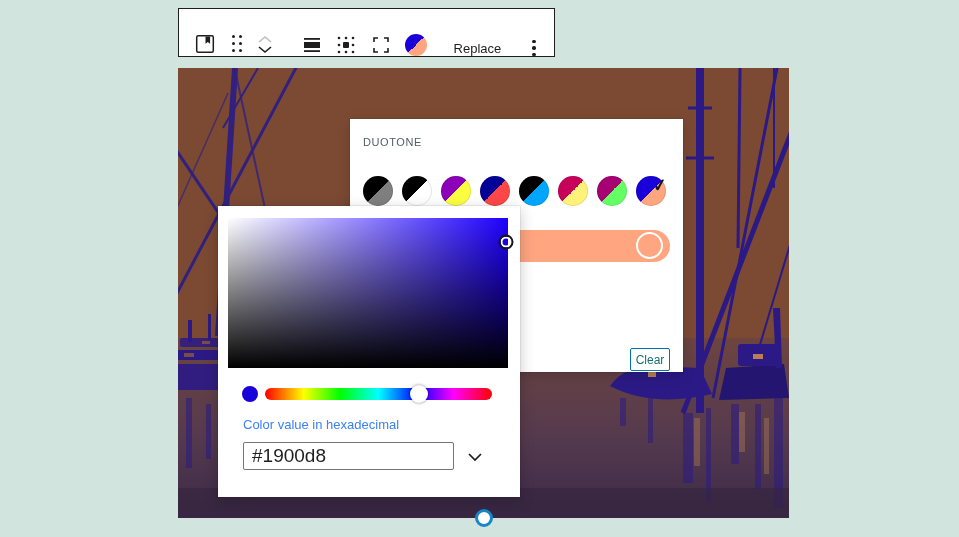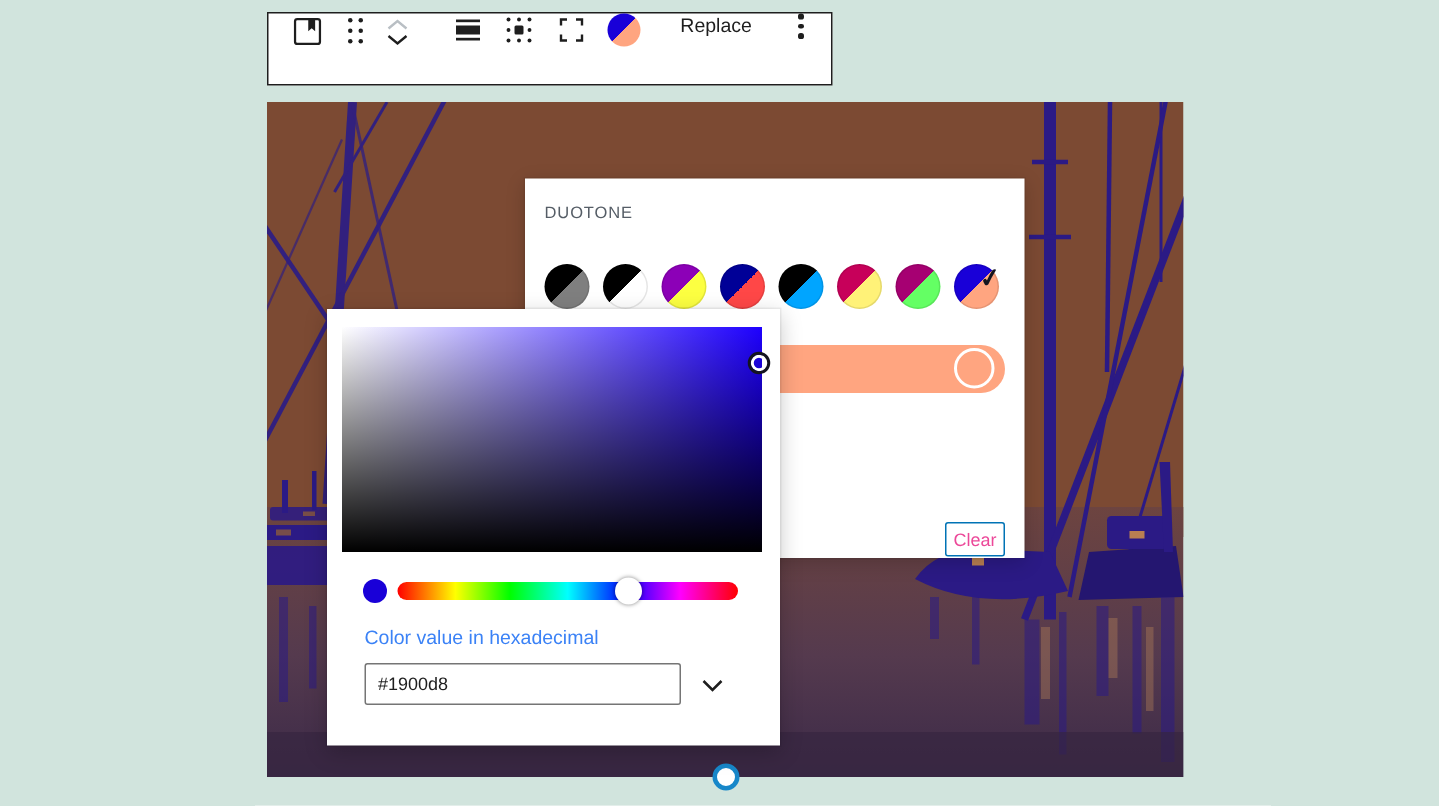--- a/index.html
+++ b/index.html
@@ -12,21 +12,21 @@
   
   .image-block { position: absolute; left: 178px; top: 68px; width: 611px; height: 450px; z-index: 1; }
   .image-block svg { display: block; width: 100%; height: 100%; }
   .resize-handle {
     position: absolute; left: 475px; top: 509px; width: 18px; height: 18px;
     border-radius: 50%; background: #fff; border: 3px solid #1787c9; z-index: 2; cursor: ns-resize;
   }
   
   .toolbar {
     position: absolute; left: 178px; top: 8px; width: 377px; height: 49px;
-    background: #fff; border: 1px solid #1e1e1e; display: flex; align-items: flex-start; z-index: 5;
+    background: #fff; border: 1px solid #1e1e1e; display: flex; align-items: flex-end; z-index: 5;
   }
   .tb-group { display: flex; align-items: center; justify-content: space-evenly; }
   .tb-sep { width: 1px; background: #1e1e1e; }
   .tb-btn { display: flex; align-items: center; justify-content: center; background: none; border: 0; cursor: pointer; height: 100%; }
   .g1 { width: 109px; } .g2 { width: 153px; } .g3 { width: 72px; } .g4 { width: 40px; }
   .replace-btn { font-size: 13px; color: #1e1e1e; font-family: inherit; width: 100%; }
   .dots2x3 { display: grid; grid-template-columns: 4px 4px; grid-template-rows: 4px 4px 4px; gap: 3px; }
   .dots2x3 i { width: 3px; height: 3px; border-radius: 50%; background: #1e1e1e; }
   .mover { display: flex; flex-direction: column; align-items: center; gap: 1px; }
   .duo-circle { width: 22px; height: 22px; border-radius: 50%; }
@@ -51,21 +51,21 @@
   .cp-left {
     position: absolute; left: 1px; top: -1px; width: 33px; height: 33px; border-radius: 50%;
     border: 2.5px solid #14141f; box-shadow: inset 0 0 0 2.5px #fff; background: transparent; cursor: grab;
   }
   .cp-right {
     position: absolute; left: 274px; top: 2px; width: 27px; height: 27px; border-radius: 50%;
     border: 2.5px solid #fff; background: transparent; cursor: grab;
   }
   .clear-btn {
     position: absolute; left: 280px; top: 229px; width: 40px; height: 23px; background: #fff;
-    border: 1px solid #0073b5; border-radius: 2px; color: #ec4899; font-size: 12px;
+    border: 1px solid #0073b5; border-radius: 2px; color: #0f766e; font-size: 12px;
     font-family: inherit; cursor: pointer; line-height: 1;
   }
   
   .picker-pop {
     position: absolute; left: 218px; top: 206px; width: 302px; height: 291px; background: #fff;
     box-shadow: 0 0 0 1px rgba(0,0,0,.06), 0 4px 14px rgba(0,0,0,.22); z-index: 4;
   }
   .sat-area { position: absolute; left: 10px; top: 12px; width: 280px; height: 150px; cursor: crosshair; }
   .sat-handle {
     position: absolute; width: 15px; height: 15px; border-radius: 50%;
@@ -77,21 +77,21 @@
     position: absolute; left: 47px; top: 182px; width: 227px; height: 12px; border-radius: 6px; cursor: pointer;
     background: linear-gradient(to right,#f00 0%,#ff0 17%,#0f0 33%,#0ff 50%,#00f 67%,#f0f 83%,#f00 100%);
   }
   .hue-handle {
     position: absolute; top: 50%; width: 18px; height: 18px; border-radius: 50%; background: #fff;
     box-shadow: 0 0 3px rgba(0,0,0,.5); transform: translate(-50%,-50%); cursor: grab;
   }
   .hex-label { position: absolute; left: 25px; top: 211px; font-size: 13px; color: #3b82f6; }
   .hex-input {
     position: absolute; left: 25px; top: 236px; width: 211px; height: 28px;
-    border: 1px solid #757575; border-radius: 2px; padding: 0 8px; font-size: 12px;
+    border: 1px solid #757575; border-radius: 2px; padding: 0 8px; font-size: 19px;
     font-family: inherit; color: #1e1e1e;
   }
   .chevron-btn { position: absolute; left: 248px; top: 240px; width: 26px; height: 22px; background: none; border: 0; cursor: pointer; }
   svg.icon { display: block; }
 </style>
 </head>
 <body>
 
 <div class="stage">
 

